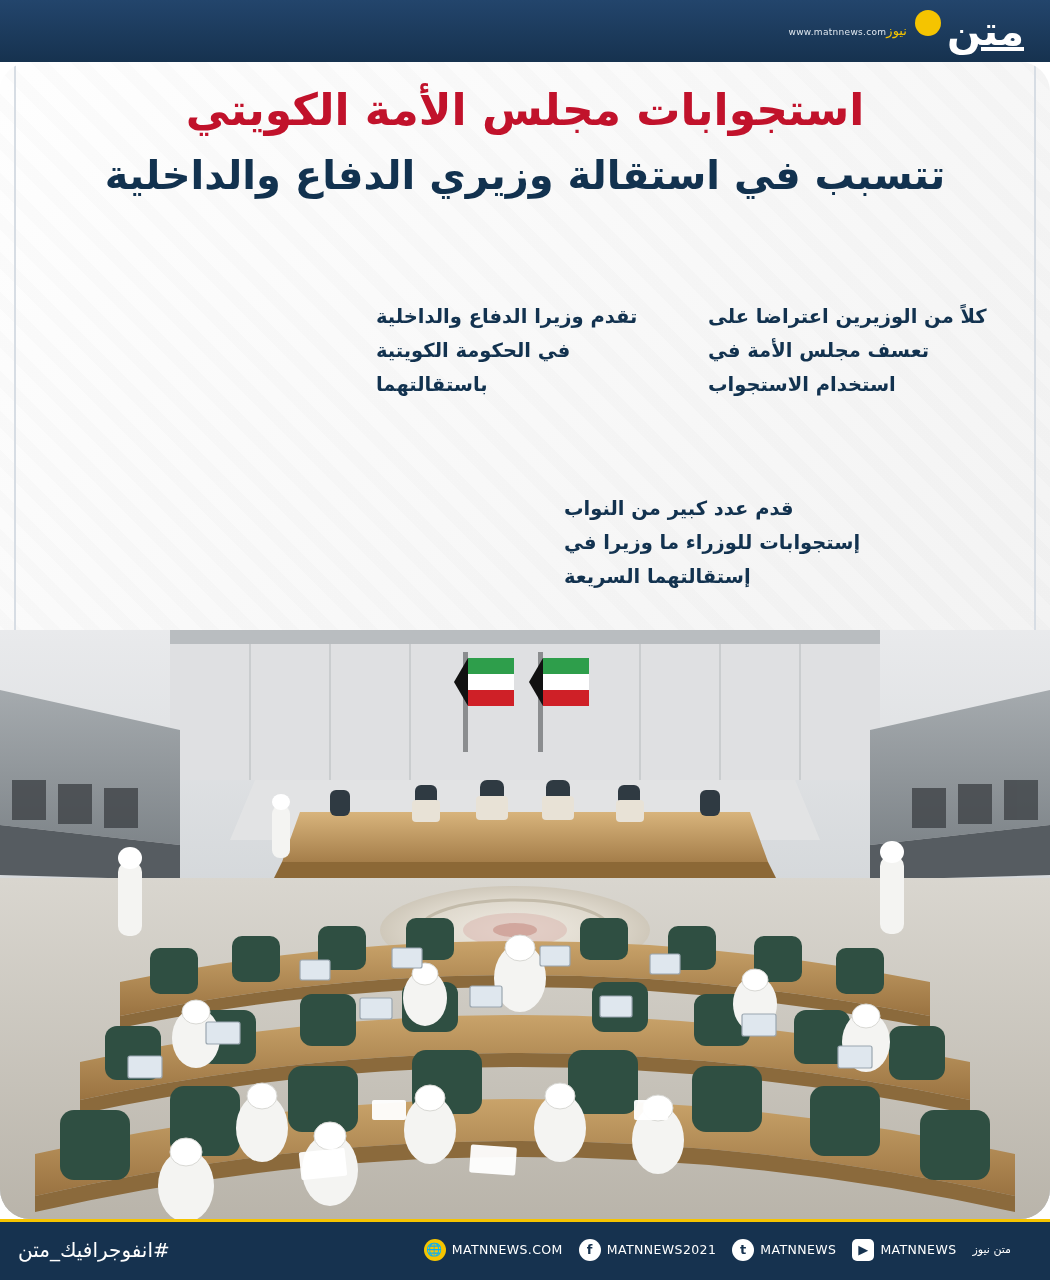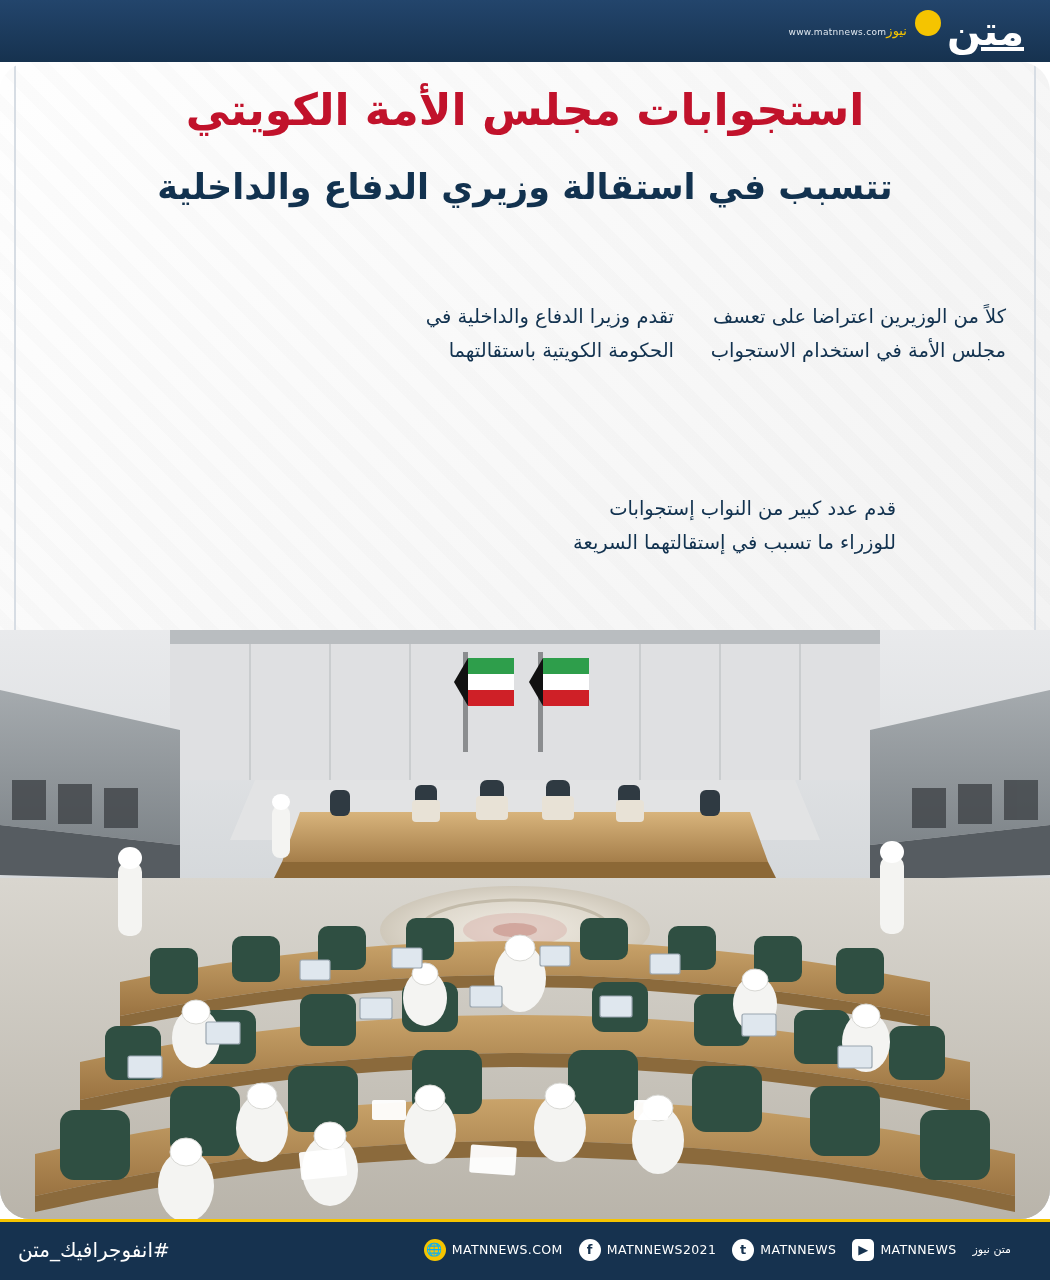--- a/index.html
+++ b/index.html
@@ -107,41 +107,41 @@
     padding: 0 40px;
   }
   .headline-main {
     font-size: 44px;
     font-weight: bold;
     color: #c1122b;
     line-height: 1.25;
     letter-spacing: 0px;
   }
   .headline-sub {
-    margin-top: 28px;
-    font-size: 35px;
+    margin-top: 12px;
+    font-size: 40px;
     font-weight: bold;
     color: #12324f;
     line-height: 1.3;
   }
 
   
   .facts {
     position: absolute;
     top: 238px; left: 40px; right: 40px;
     display: grid;
     grid-template-columns: 1fr 1fr 1fr;
     gap: 0 26px;
   }
   .fact {
     font-size: 19.5px;
-    font-weight: normal;
+    font-weight: bold;
     color: #12324f;
     line-height: 1.75;
-    text-align: right;
+    text-align: left;
     padding: 0 4px;
   }
 
   .facts-2 {
     position: absolute;
     top: 430px; left: 150px; right: 150px;
     display: grid;
     grid-template-columns: 1fr 1fr;
     gap: 0 70px;
   }
@@ -241,21 +241,21 @@
       <div class="headline-main">استجوابات مجلس الأمة الكويتي</div>
       <div class="headline-sub">تتسبب في استقالة وزيري الدفاع والداخلية</div>
     </div>
 
     <div class="facts">
       <div class="fact">كلاً من الوزيرين اعتراضا على تعسف مجلس الأمة في استخدام الاستجواب</div>
       <div class="fact">تقدم وزيرا الدفاع والداخلية في الحكومة الكويتية  باستقالتهما</div>
     </div>
 
     <div class="facts-2">
-      <div class="fact">قدم عدد كبير من النواب إستجوابات للوزراء ما تسبب في إستقالتهما السريعة</div>
+      <div class="fact">قدم عدد كبير من النواب إستجوابات للوزراء ما وزيرا في إستقالتهما السريعة</div>
     </div>
 
     <div class="photo">
       <svg class="hall" viewBox="0 0 1050 589" preserveAspectRatio="xMidYMid slice">
         <defs>
           <linearGradient id="wallG" x1="0" y1="0" x2="0" y2="1">
             <stop offset="0%" stop-color="#e9eaec"></stop>
             <stop offset="100%" stop-color="#cfd3d6"></stop>
           </linearGradient>
           <linearGradient id="floorG" x1="0" y1="0" x2="0" y2="1">

